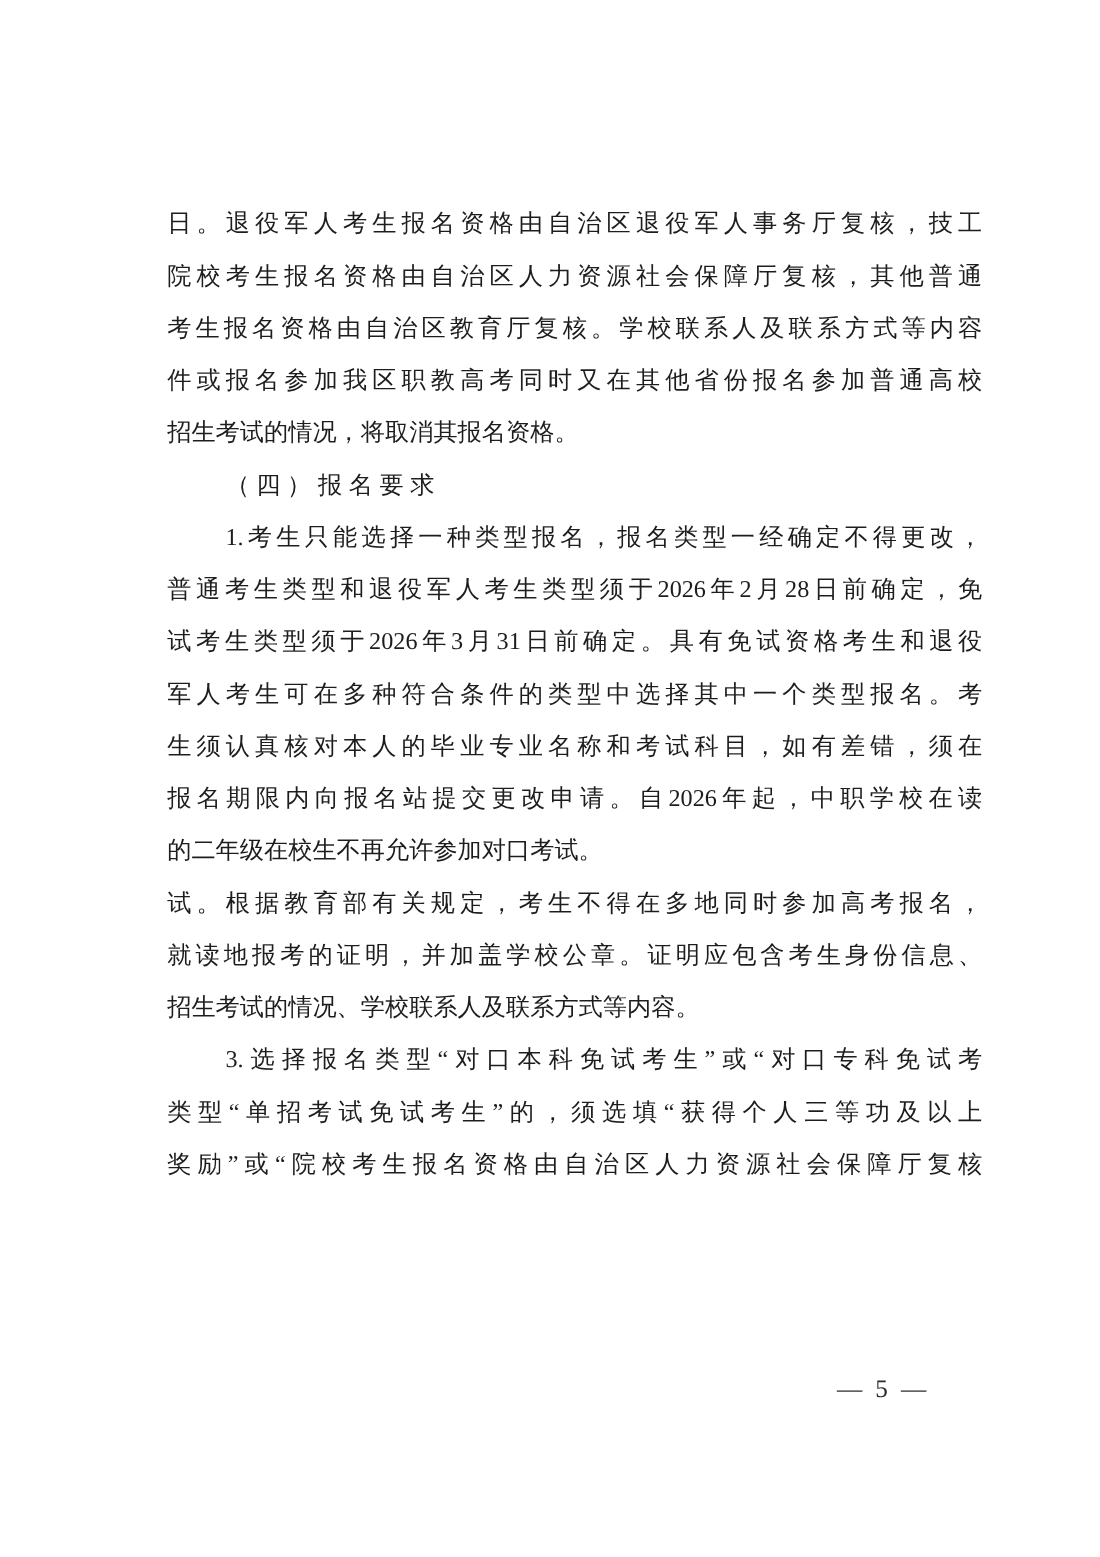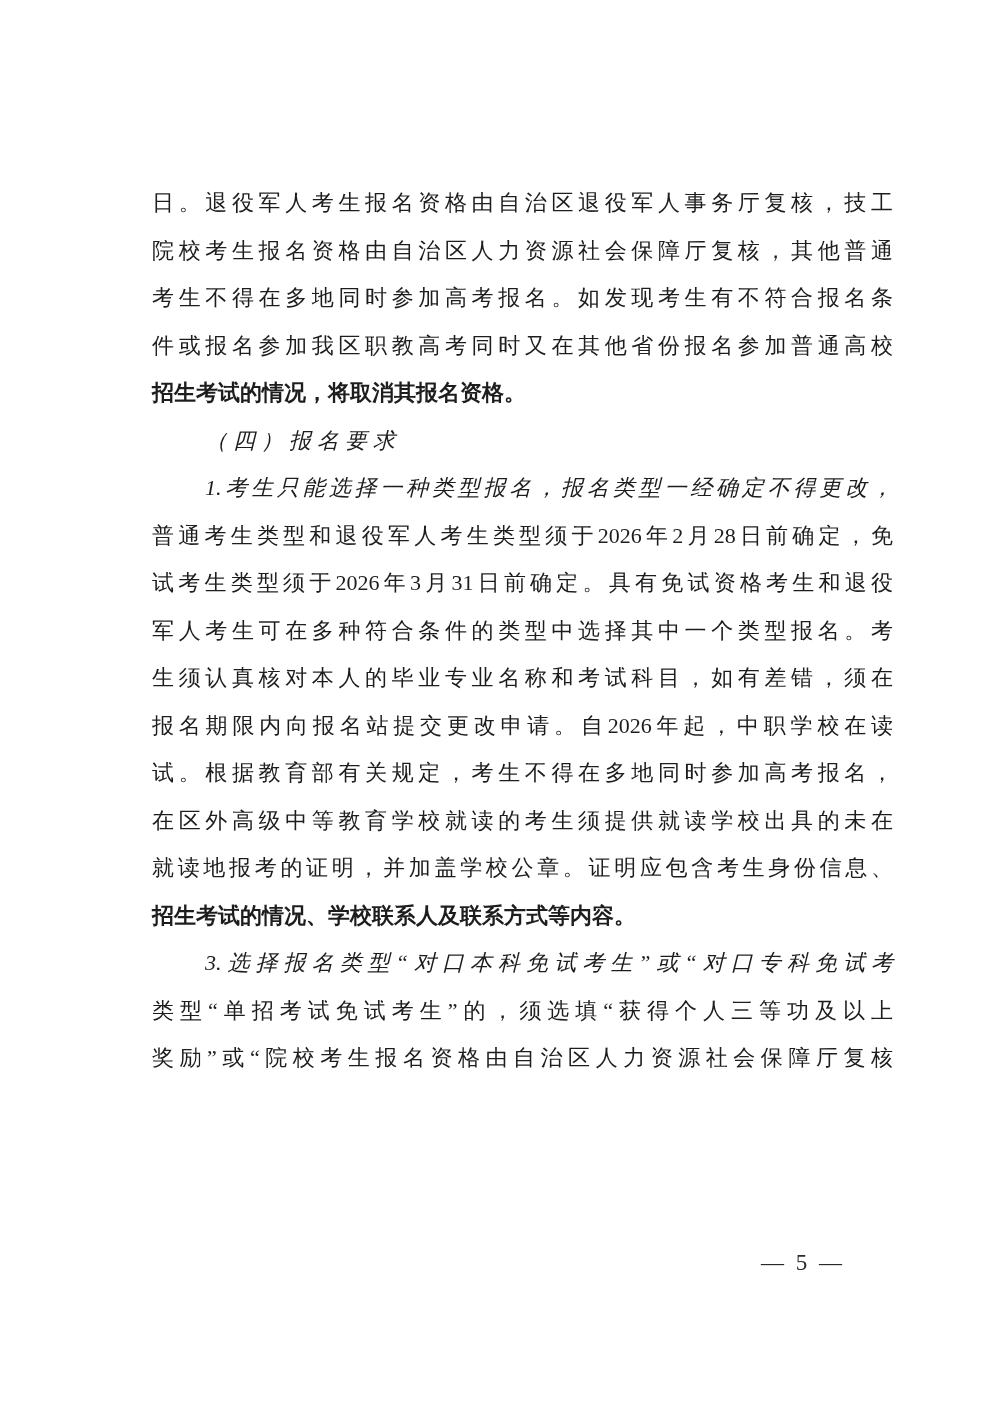--- a/index.html
+++ b/index.html
@@ -26,25 +26,23 @@
     letter-spacing: 0px;
   }
   .t-line {
     text-align: justify;
     text-align-last: justify;
     white-space: normal;
   }
   .t-line.align-left {
     text-align: right;
     text-align-last: left;
-    font-weight: bold;
   }
   .t-line.indent {
     text-indent: 53px;
-    font-style: italic;
   }
   .t-line.heading {
     text-align: left;
     text-align-last: left;
     letter-spacing: 6px;
   }
   .page-number {
     position: absolute;
     top: 1248px;
     right: 155px;
@@ -55,32 +53,32 @@
     font-family: "Liberation Serif", "DejaVu Serif", serif;
   }
 </style>
 </head>
 <body>
 
 <main class="page">
   <section class="doc-body" id="doc-body">
       <div class="t-line">日。退役军人考生报名资格由自治区退役军人事务厅复核，技工</div>
       <div class="t-line">院校考生报名资格由自治区人力资源社会保障厅复核，其他普通</div>
-      <div class="t-line">考生不得在多地同时参加高考报名。如发现考生有不符合报名条</div>
+      <div class="t-line">考生报名资格由自治区教育厅复核。学校联系人及联系方式等内容</div>
       <div class="t-line">件或报名参加我区职教高考同时又在其他省份报名参加普通高校</div>
       <div class="t-line align-left">招生考试的情况，将取消其报名资格。</div>
       <div class="t-line heading indent">（四）报名要求</div>
       <div class="t-line indent">1.考生只能选择一种类型报名，报名类型一经确定不得更改，</div>
       <div class="t-line">普通考生类型和退役军人考生类型须于2026年2月28日前确定，免</div>
       <div class="t-line">试考生类型须于2026年3月31日前确定。具有免试资格考生和退役</div>
       <div class="t-line">军人考生可在多种符合条件的类型中选择其中一个类型报名。考</div>
       <div class="t-line">生须认真核对本人的毕业专业名称和考试科目，如有差错，须在</div>
       <div class="t-line">报名期限内向报名站提交更改申请。自2026年起，中职学校在读</div>
+      <div class="t-line align-left">的二年级在校生不再允许参加对口考试。</div>
       <div class="t-line">试。根据教育部有关规定，考生不得在多地同时参加高考报名，</div>
-      <div class="t-line">在区外高级中等教育学校就读的考生须提供就读学校出具的未在</div>
       <div class="t-line">就读地报考的证明，并加盖学校公章。证明应包含考生身份信息、</div>
       <div class="t-line align-left">招生考试的情况、学校联系人及联系方式等内容。</div>
       <div class="t-line indent">3.选择报名类型“对口本科免试考生”或“对口专科免试考</div>
       <div class="t-line">类型“单招考试免试考生”的，须选填“获得个人三等功及以上</div>
       <div class="t-line">奖励”或“院校考生报名资格由自治区人力资源社会保障厅复核</div>
     </section>
   <footer class="page-number">— 5 —</footer>
 </main>
 
 </body></html>

